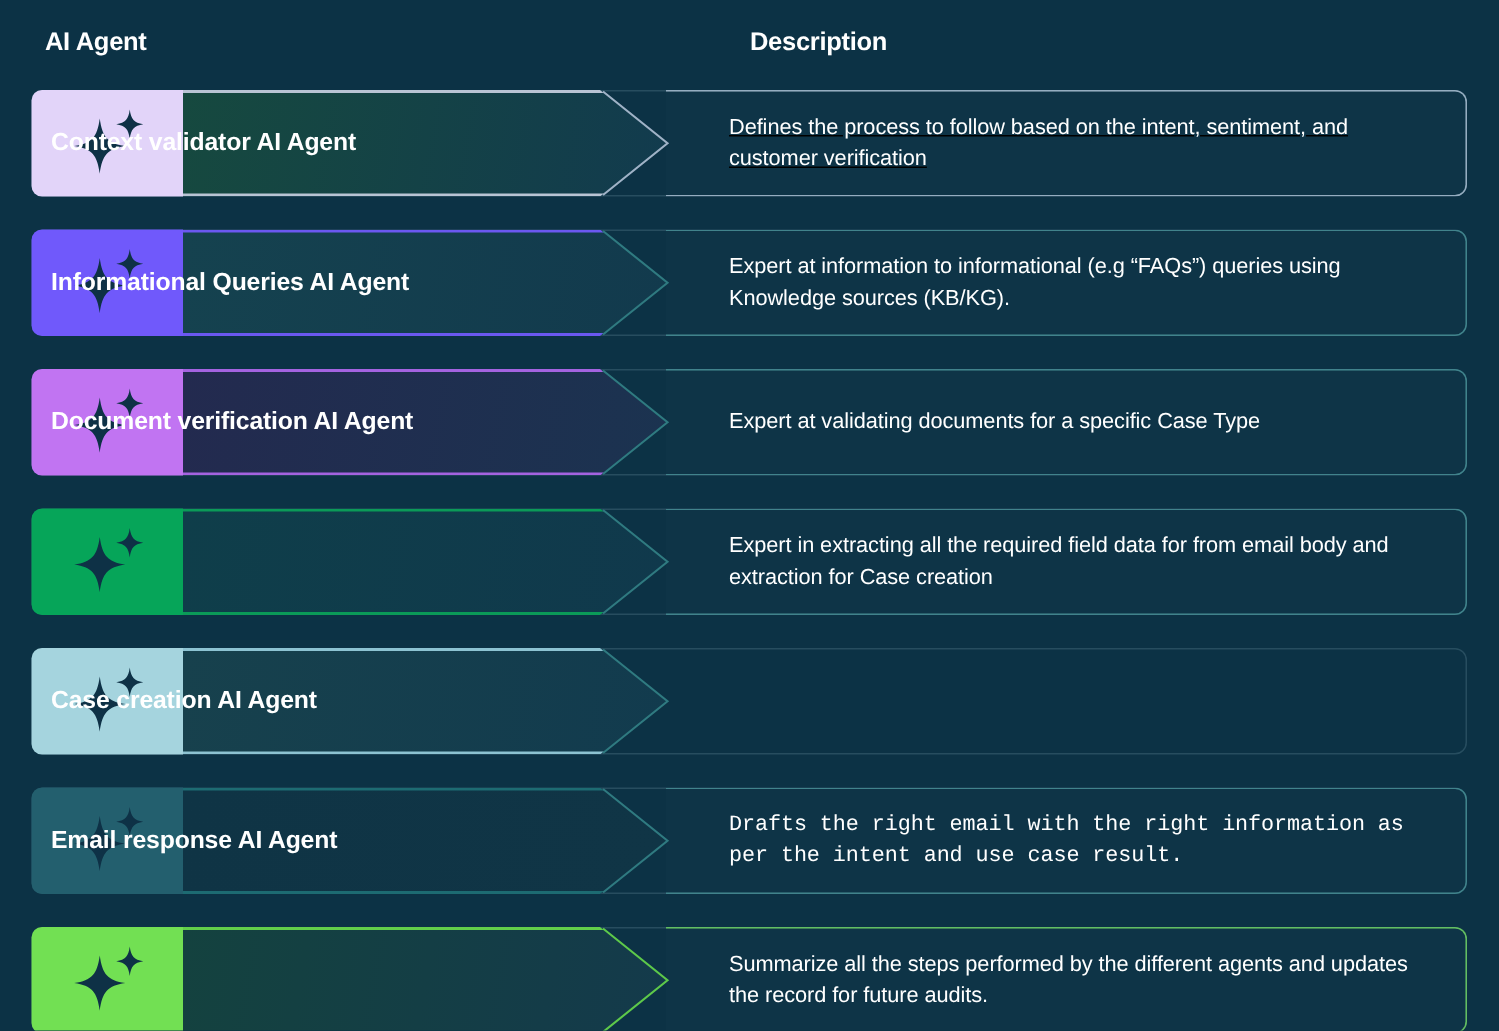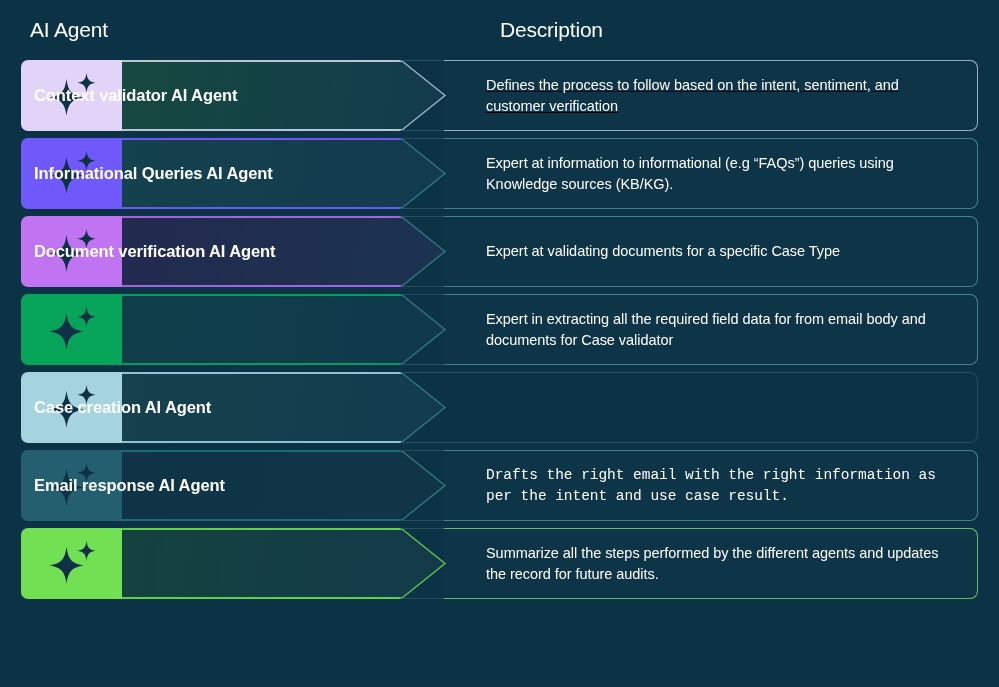--- a/index.html
+++ b/index.html
@@ -27,40 +27,40 @@
   .header {
     position: absolute;
     top: 12px;
     left: 0;
     width: 999px;
     height: 44px;
   }
   .header-title {
     position: absolute;
     color: #ffffff;
-    font-size: 21px;
-    font-weight: normal;
+    font-size: 17px;
+    font-weight: bold;
     letter-spacing: -0.2px;
     white-space: nowrap;
   }
   .header-title.agent { left: 30px;  top: 6px; }
   .header-title.desc  { left: 500px; top: 6px; }
 
   
   .rows {
     position: absolute;
     top: 60px;
     left: 0;
     width: 999px;
   }
 
   .row {
     position: relative;
     height: 71px;
-    margin-bottom: 7px;
+    margin-bottom: 22px;
     display: flex;
     align-items: stretch;
   }
 
   
   .row-left {
     position: relative;
     width: 444px;
     height: 71px;
     flex: 0 0 444px;
@@ -272,21 +272,21 @@
           <div class="name-panel">
             <div class="np-bg" style="background: linear-gradient(100deg, rgb(15, 62, 74) 0%, rgb(16, 57, 76) 100%);"></div>
             <div class="np-edge-top" style="background: rgb(11, 154, 88);"></div>
             <div class="np-edge-bot" style="background: rgb(11, 154, 88);"></div>
           </div>
           <div class="chevron"><svg width="52" height="71" viewBox="0 0 52 71" preserveAspectRatio="none" aria-hidden="true">
               <path d="M2 1 L45 35.5 L2 70" fill="none" stroke="#2f7a80" stroke-width="1.4"></path>
             </svg></div>
         </div>
         <div class="desc-card" style="border-color: rgb(47, 122, 128);">
-          <div class="desc-text">Expert in extracting all the required field data for from email body and documents for Case validator</div>
+          <div class="desc-text">Expert in extracting all the required field data for from email body and extraction for Case creation</div>
         </div>
       </div>
       <div class="row">
         <div class="row-rail" style="border-color: rgba(120, 160, 175, 0.25);"></div>
         <div class="row-left">
           <div class="badge" style="background: rgb(165, 212, 222);">
             <span>
               <svg width="54" height="50" viewBox="0 0 54 50" aria-hidden="true">
                 <path fill="#0e3146" d="M21.5 8 C23.2 20.5 26.8 24.6 38.5 26.4 C26.8 28.2 23.2 32.3 21.5 44.8 C19.8 32.3 16.2 28.2 4.5 26.4 C16.2 24.6 19.8 20.5 21.5 8 Z"></path>
                 <path fill="#0e3146" d="M41.5 2 C42.4 8.6 44.3 10.8 50.5 11.8 C44.3 12.8 42.4 15 41.5 21.6 C40.6 15 38.7 12.8 32.5 11.8 C38.7 10.8 40.6 8.6 41.5 2 Z"></path>

